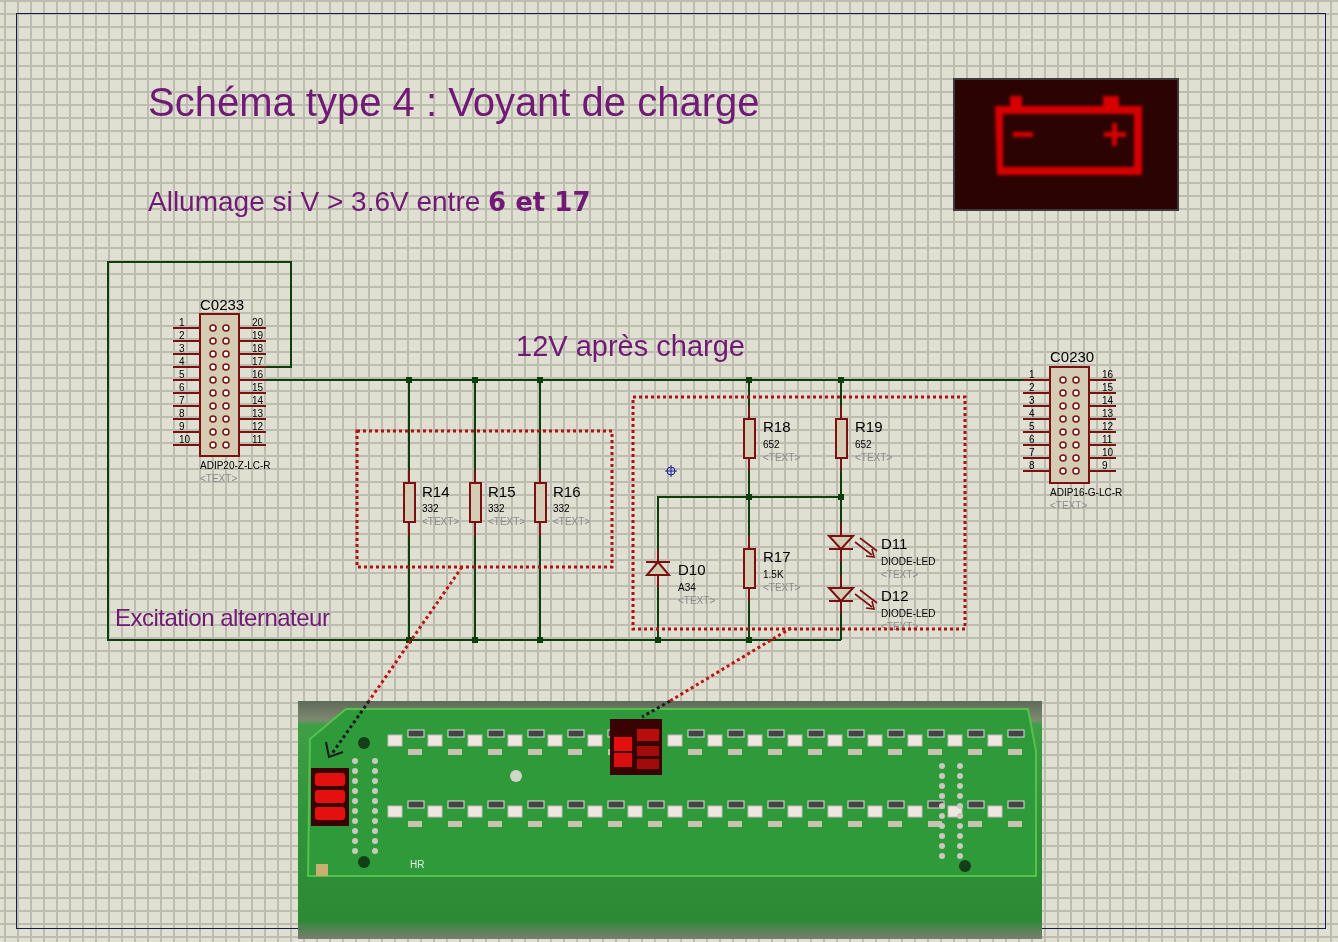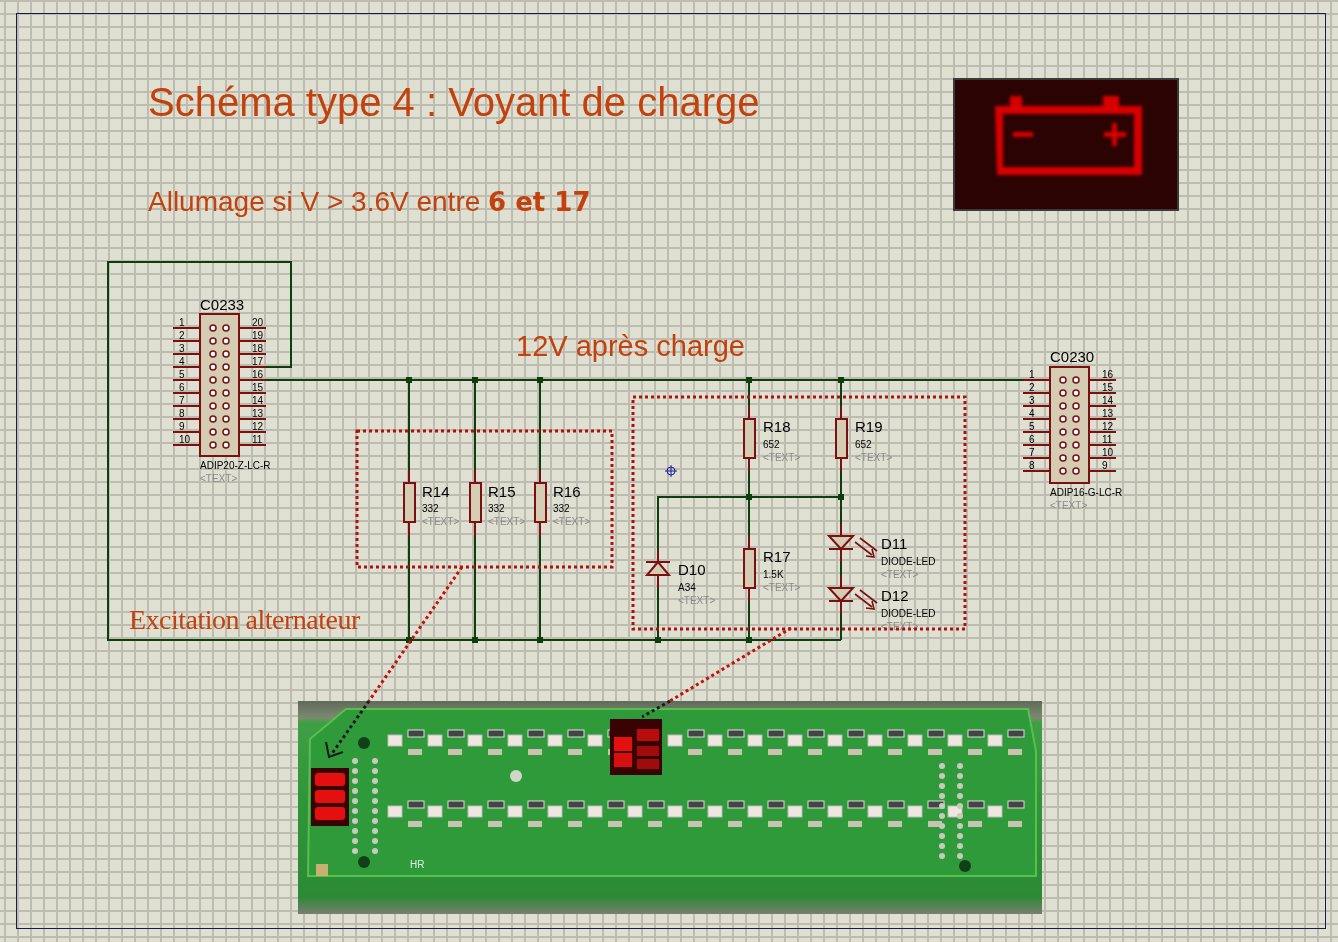--- a/index.html
+++ b/index.html
@@ -11,32 +11,32 @@
       linear-gradient(to bottom, #bcbcb0 0 2px, transparent 2px);
     background-size: 13px 13px;
     background-position: 4px 0px;
     font-family: "Liberation Sans", sans-serif;
   }
   #sheet-frame {
     position: absolute; left: 16px; top: 13px; width: 1310px; height: 916px;
     border: 1px solid #1a1a50; box-sizing: border-box; pointer-events: none;
   }
   #schematic { position: absolute; left: 0; top: 0; }
-  .txt { position: absolute; white-space: nowrap; color: #c2410c; }
+  .txt { position: absolute; white-space: nowrap; color: #701a75; }
   .title { left: 148px; top: 80px; font-size: 40px; }
   .subtitle { left: 148px; top: 186px; font-size: 28px; }
   .subtitle b { font-family: "DejaVu Sans", sans-serif; font-size: 26px; }
   .bus-label { left: 516px; top: 330px; font-size: 29px; }
-  .exc-label { left: 129px; top: 604px; font-size: 28px; font-family: Liberation Serif, serif; letter-spacing: -0.5px; }
+  .exc-label { left: 115px; top: 604px; font-size: 24px; font-family: Liberation Sans, sans-serif; letter-spacing: -0.5px; }
   .battery-panel {
     position: absolute; left: 953px; top: 78px; width: 226px; height: 133px;
     background: #2c0303; border: 2px solid #3a3a3a; box-sizing: border-box;
   }
   .pcb-photo {
-    position: absolute; left: 298px; top: 701px; width: 744px; height: 213px;
+    position: absolute; left: 298px; top: 701px; width: 744px; height: 238px;
     background: linear-gradient(180deg, #5f6b5a 0%, #7d8a70 8%, #3f9f45 10%, #2f9438 50%, #2c8a35 92%, #7a7d70 100%);
     overflow: hidden;
     text-decoration: underline;
   }
 </style>
 </head>
 <body>
 
 <div id="sheet-frame"></div>
 

